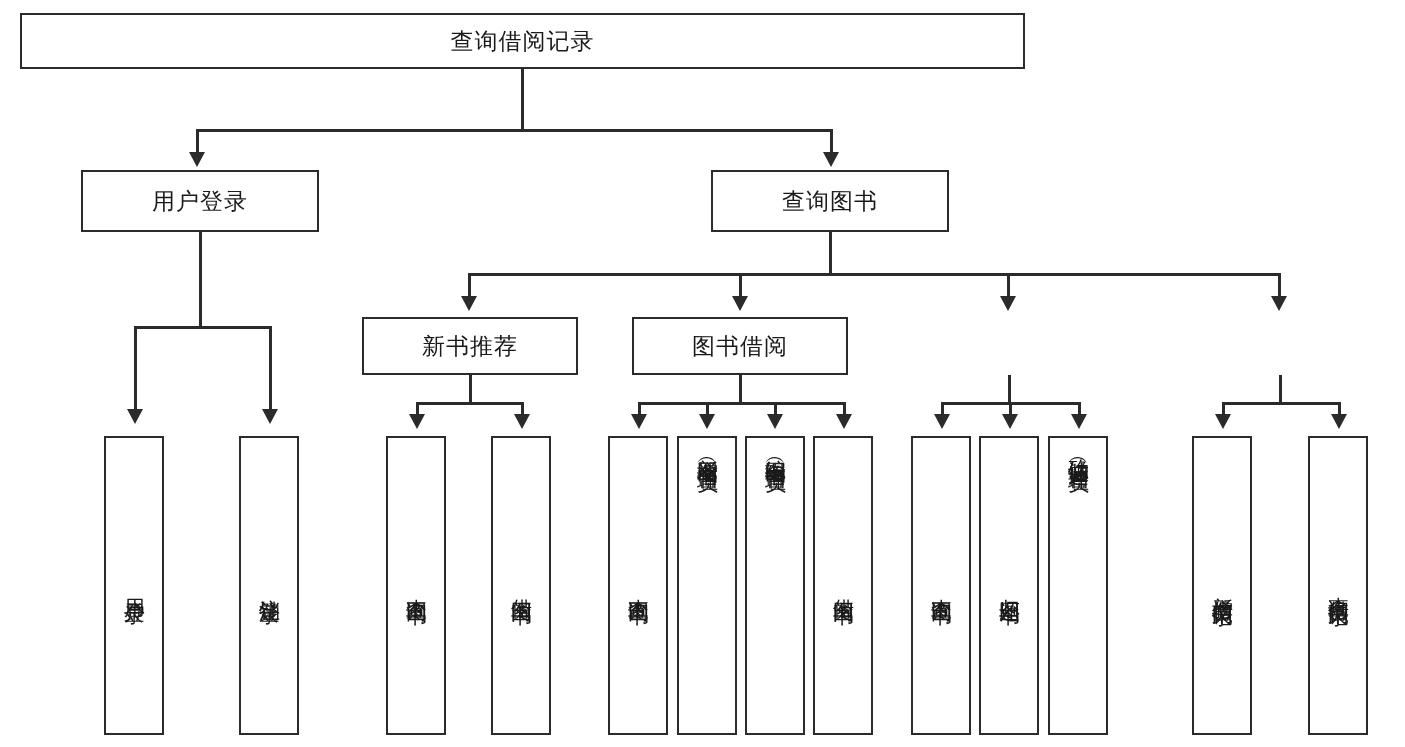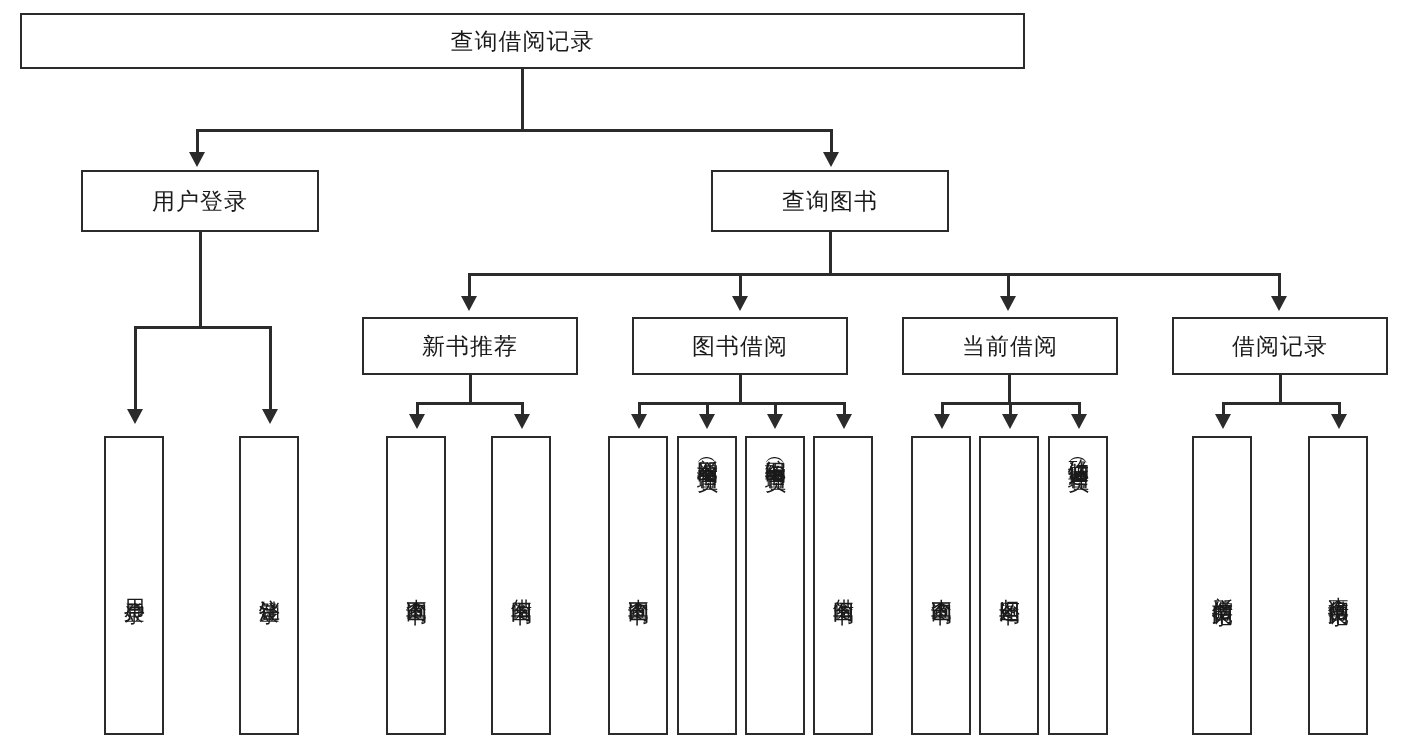--- a/index.html
+++ b/index.html
@@ -120,26 +120,20 @@
   <div class="arrow" style="left:1000px; top:296px;"></div>
   <div class="vline" style="left:1278px; top:273px; height:25px;"></div>
   <div class="arrow" style="left:1271px; top:296px;"></div>
 
   <div class="node h" style="left:362px; top:317px; width:216px; height:58px;">
     <span class="label">新书推荐</span>
   </div>
   <div class="node h" style="left:632px; top:317px; width:216px; height:58px;">
     <span class="label">图书借阅</span>
   </div>
-  <div class="node h" style="left:902px; top:317px; width:216px; height:58px;">
-    <span class="label">当前借阅</span>
-  </div>
-  <div class="node h" style="left:1172px; top:317px; width:216px; height:58px;">
-    <span class="label">借阅记录</span>
-  </div>
 
   <div class="vline" style="left:469px; top:375px; height:29px;"></div>
   <div class="hline" style="left:416px; top:402px; width:108px;"></div>
   <div class="vline" style="left:416px; top:402px; height:14px;"></div>
   <div class="arrow" style="left:409px; top:414px;"></div>
   <div class="vline" style="left:521px; top:402px; height:14px;"></div>
   <div class="arrow" style="left:514px; top:414px;"></div>
 
   <div class="vline" style="left:739px; top:375px; height:29px;"></div>
   <div class="hline" style="left:638px; top:402px; width:208px;"></div>

